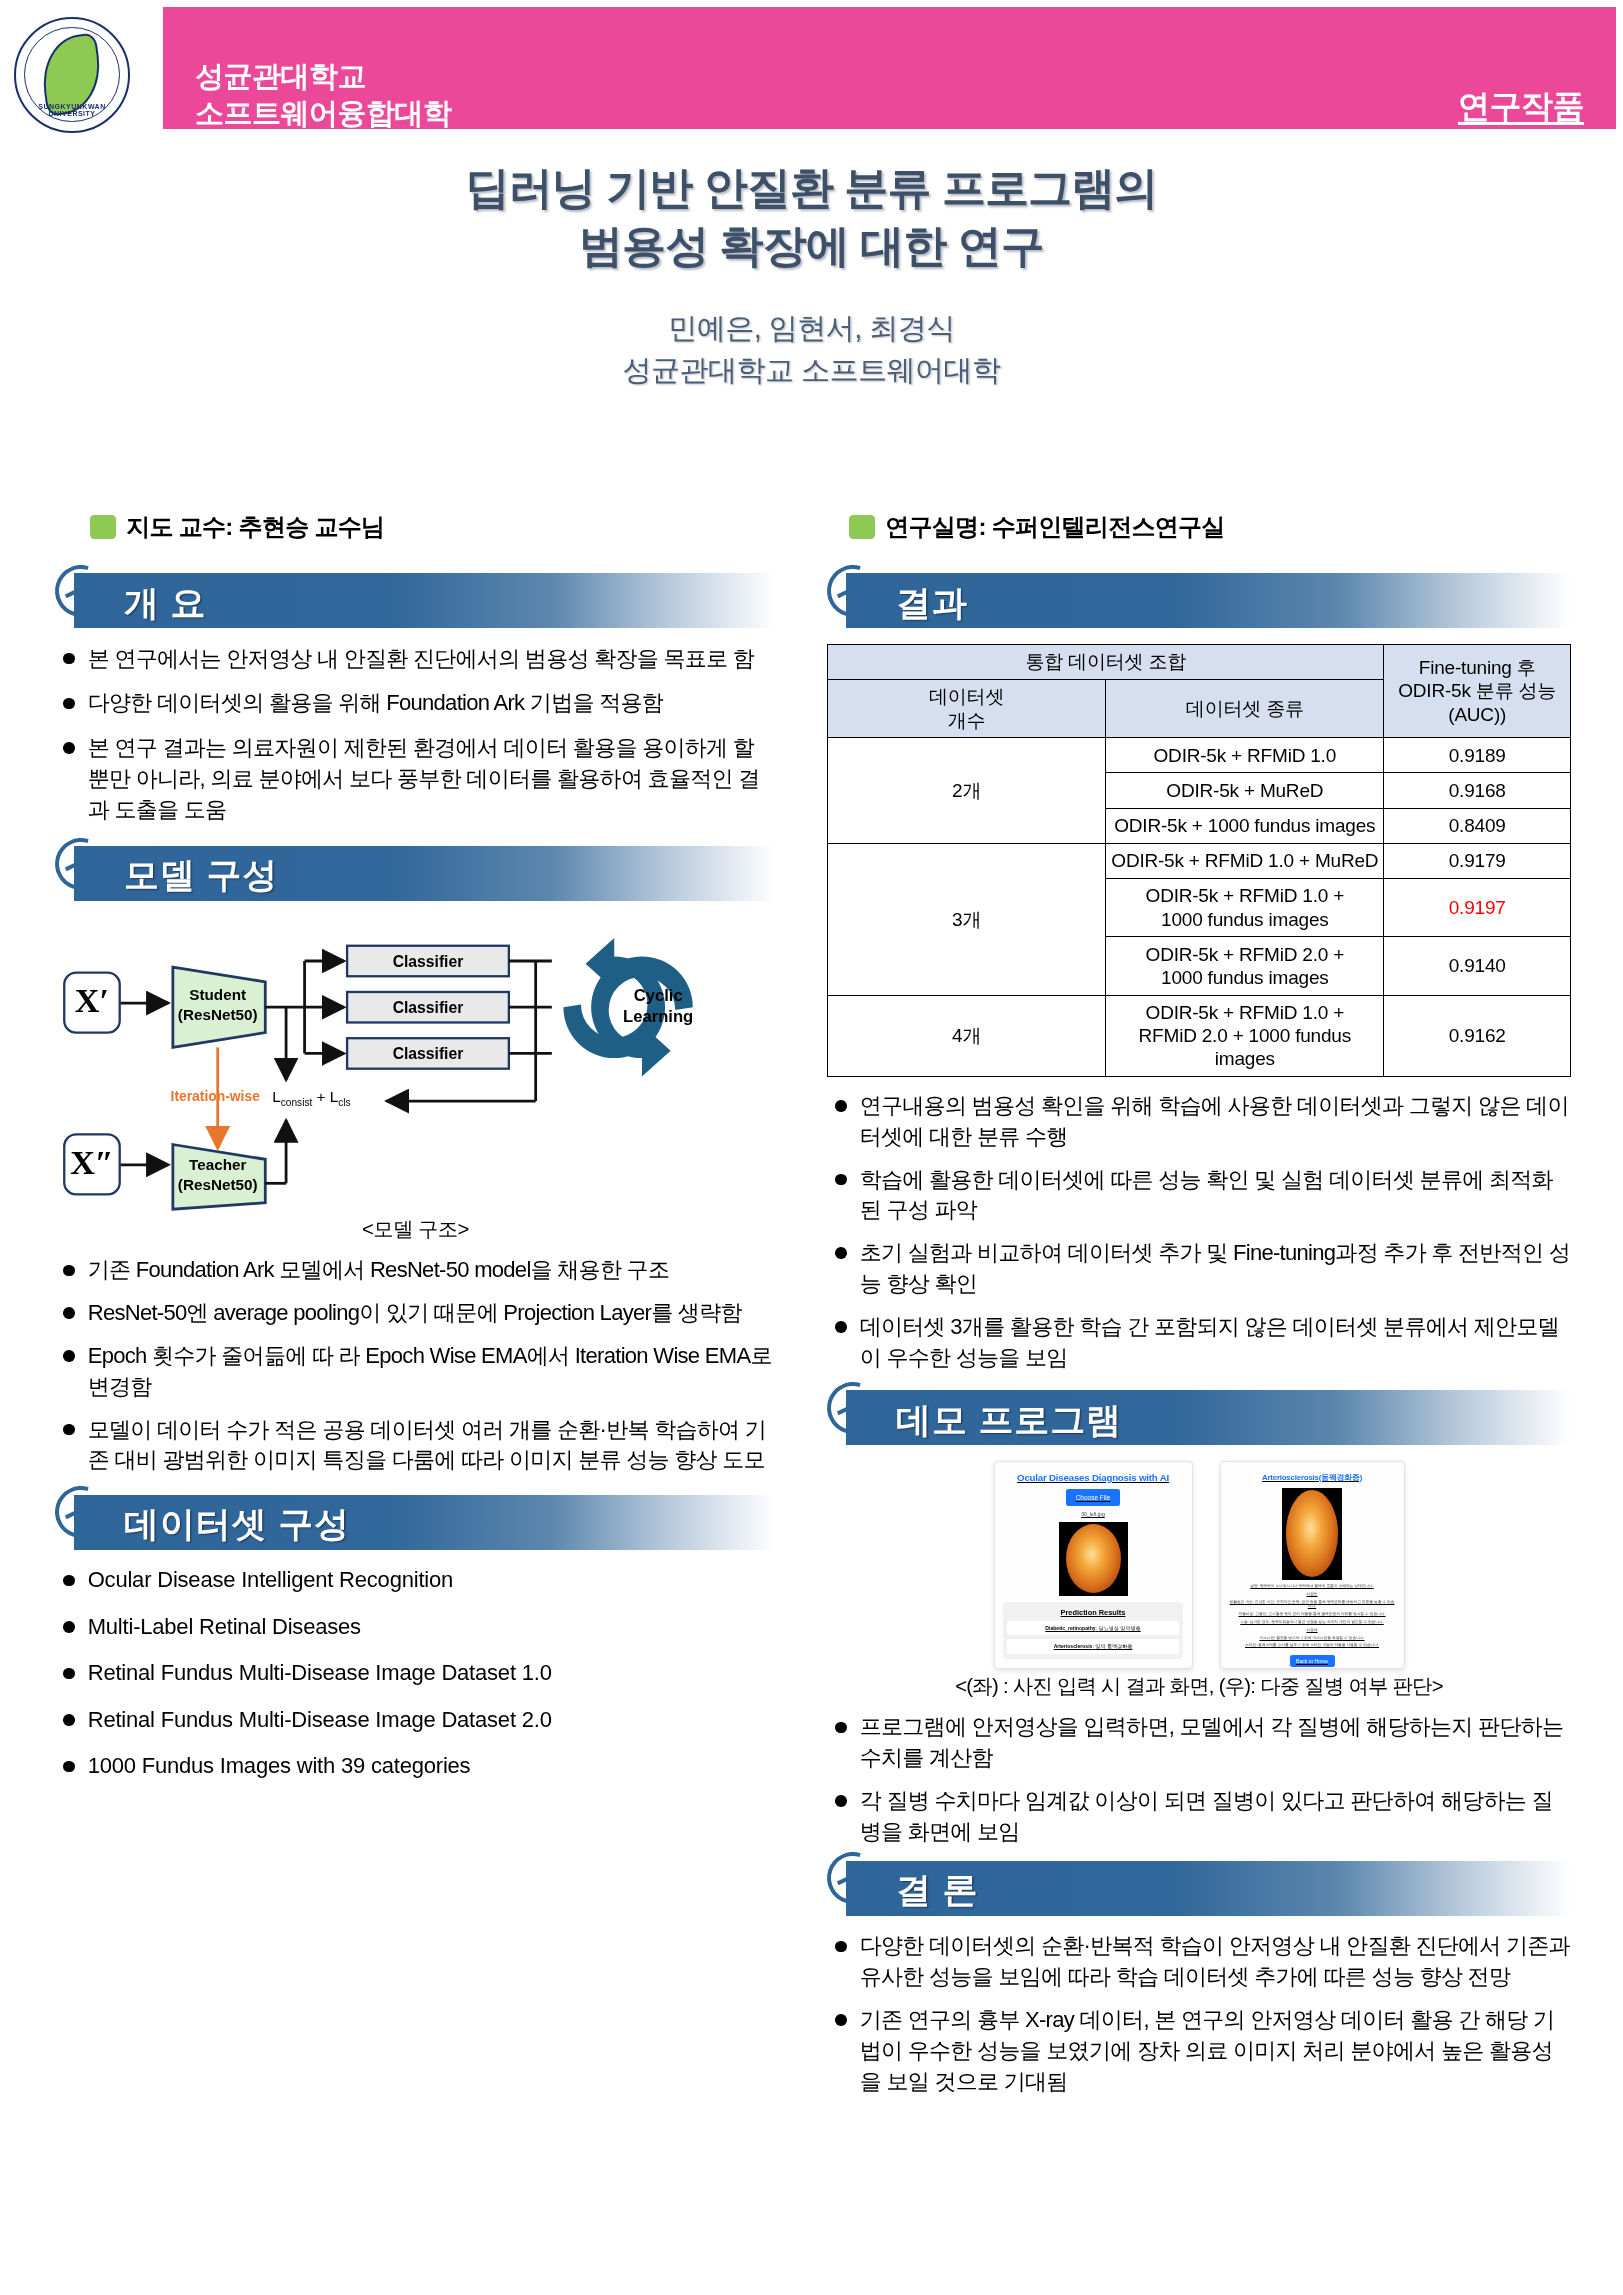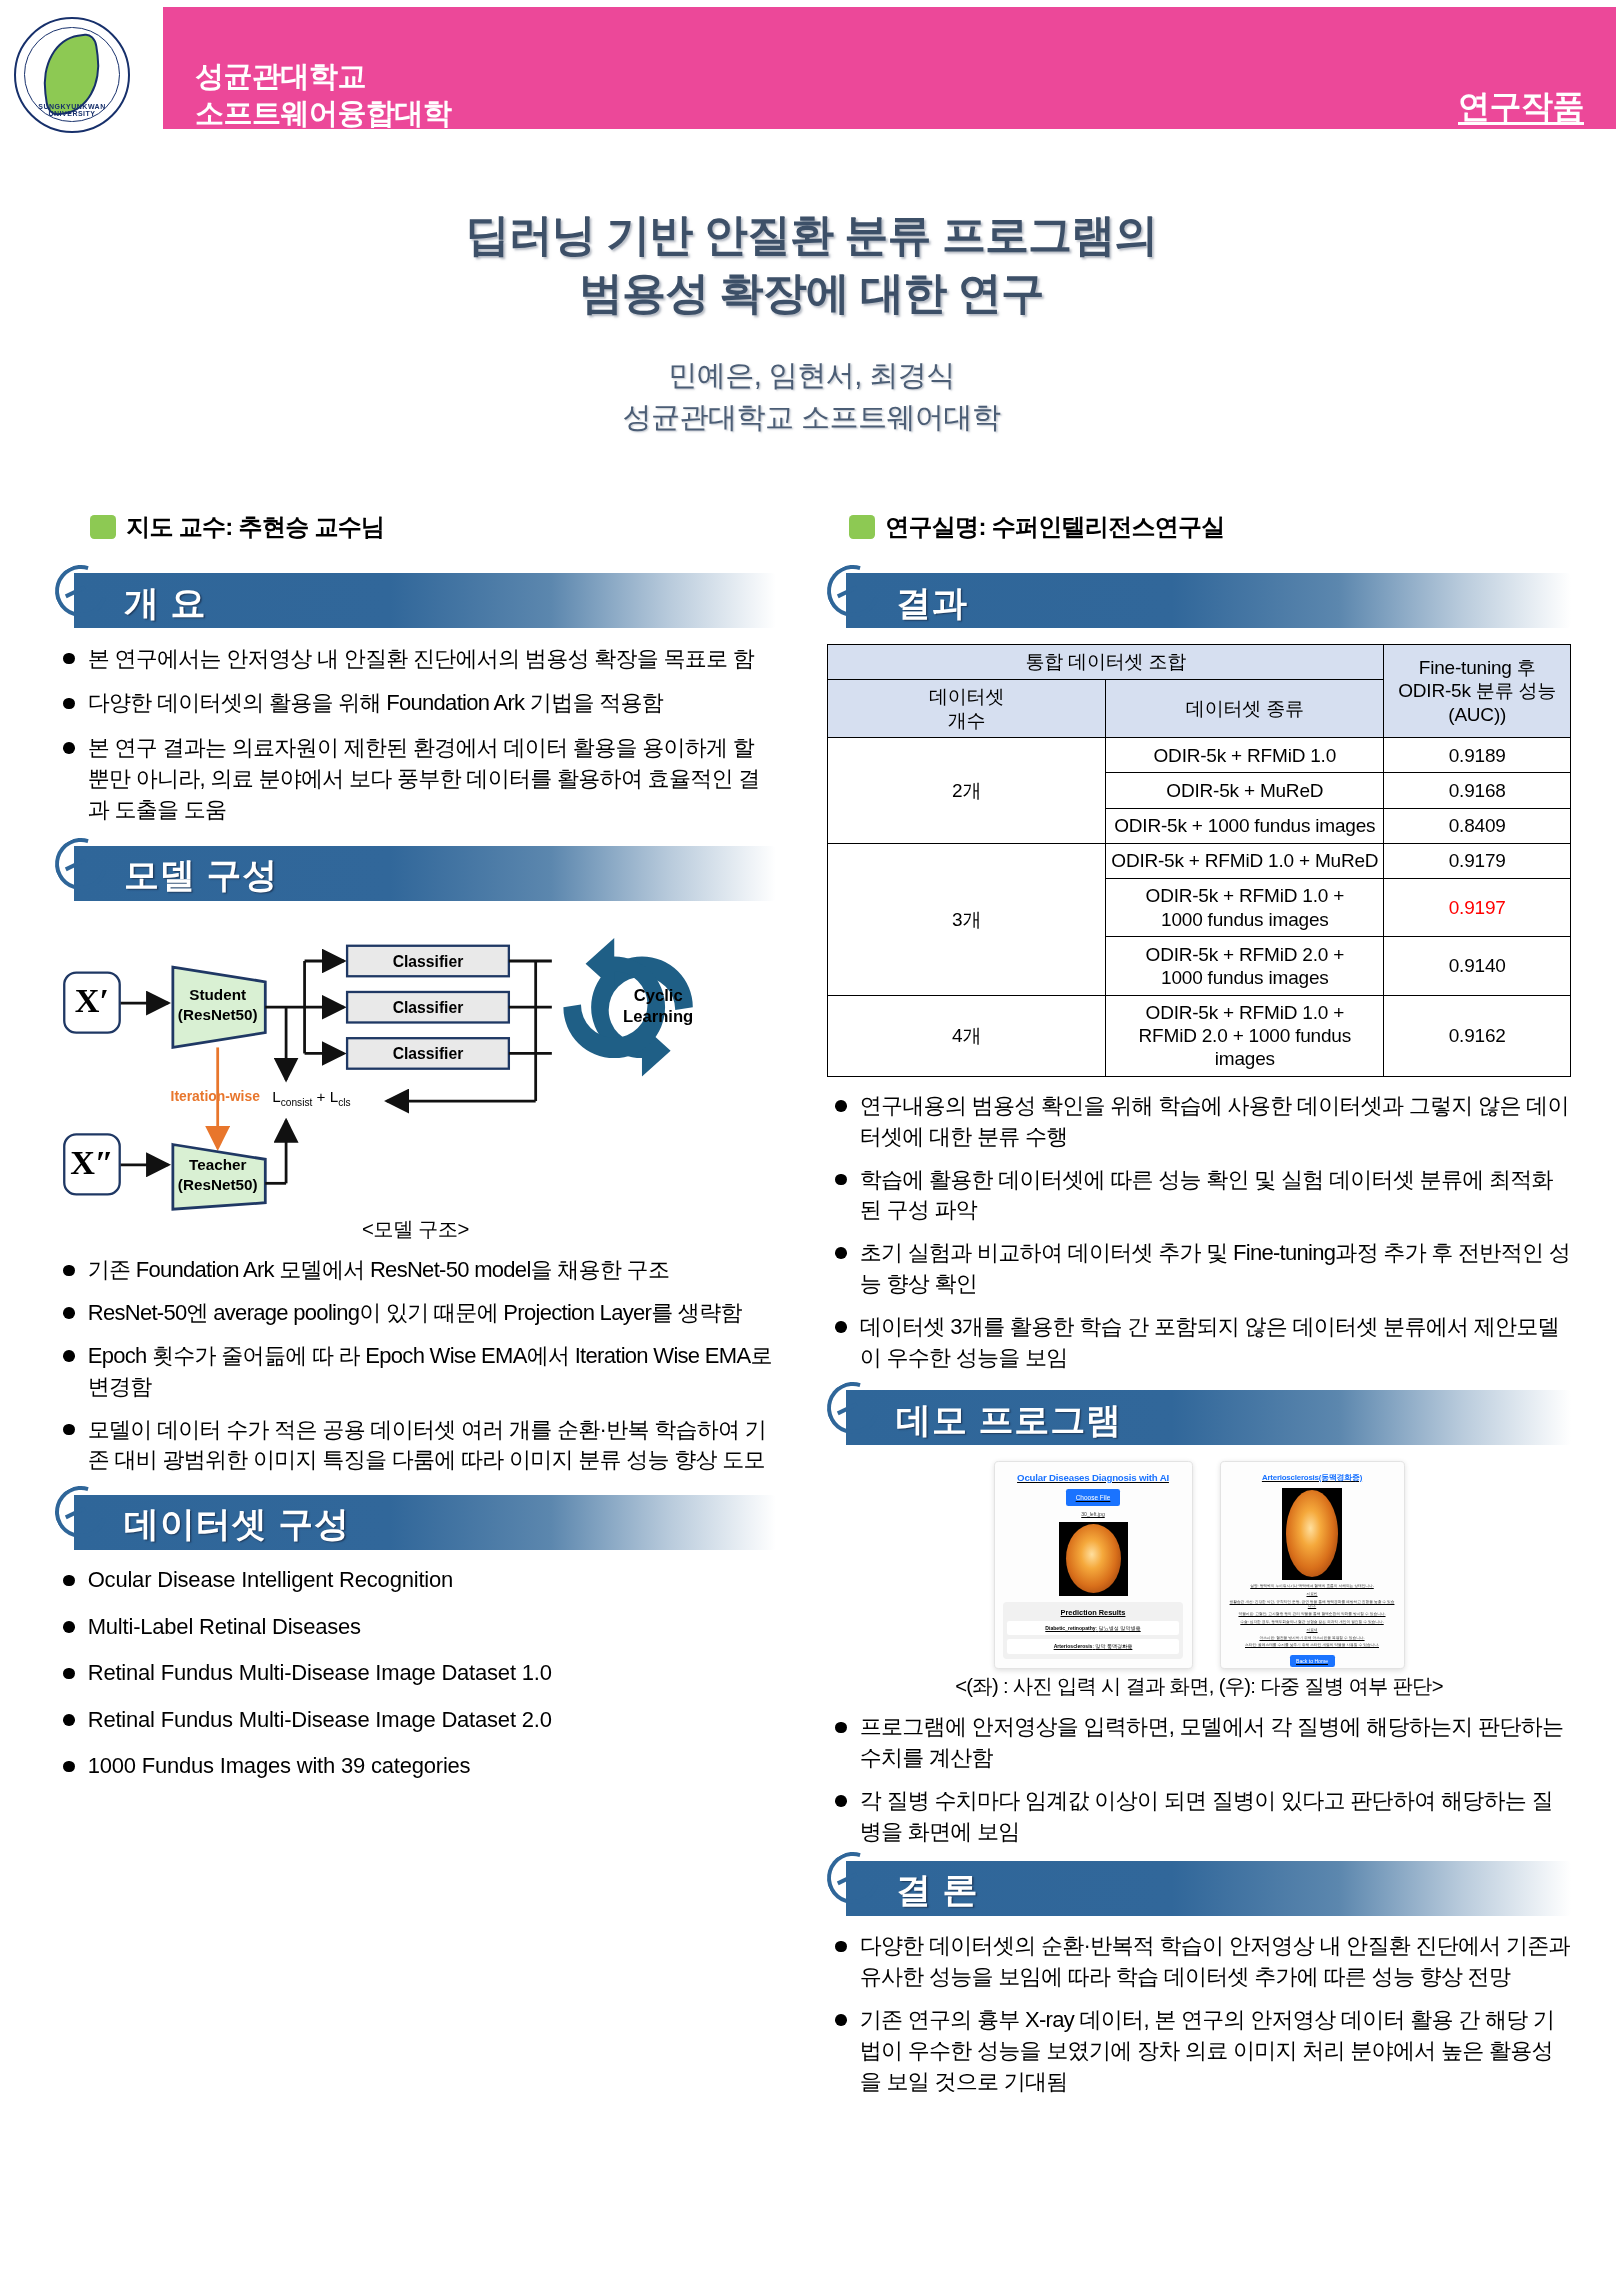--- a/index.html
+++ b/index.html
@@ -42,21 +42,21 @@
     border:2.8px solid #17306b;
     box-sizing:border-box;
     transform:rotate(-8deg);
   }
   .seal .seal-txt{
     position:absolute; left:0; right:0; bottom:15.7px; text-align:center;
     font-size:7px; color:#17306b; font-weight:bold; letter-spacing:0.5px;
   }
 
   
-  .title-wrap{ position:absolute; left:0; top:159px; width:1623px; text-align:center;margin-top:47px; }
+  .title-wrap{ position:absolute; left:0; top:159px; width:1623px; text-align:center; }
   .ptitle{
     font-size:44px; font-weight:bold; color:#3d5068; line-height:1.32;
     letter-spacing:-0.9px;
     text-shadow:1.8px 1.8px 2.3px rgba(120,130,145,.55);
   }
   .authors{
     margin-top:32px; font-size:29px; color:#4b5d75; line-height:1.45; letter-spacing:-0.5px;
     text-shadow:1.4px 1.4px 1.8px rgba(130,140,155,.5);
   }
 

